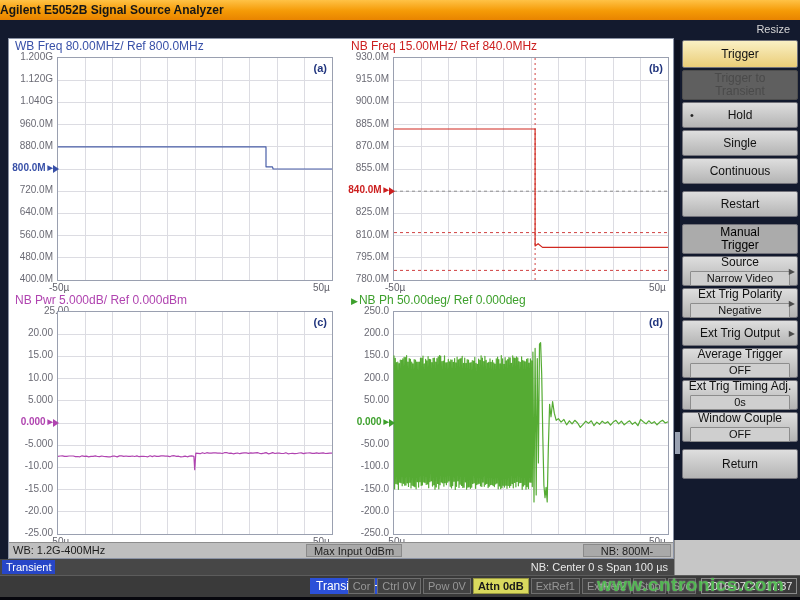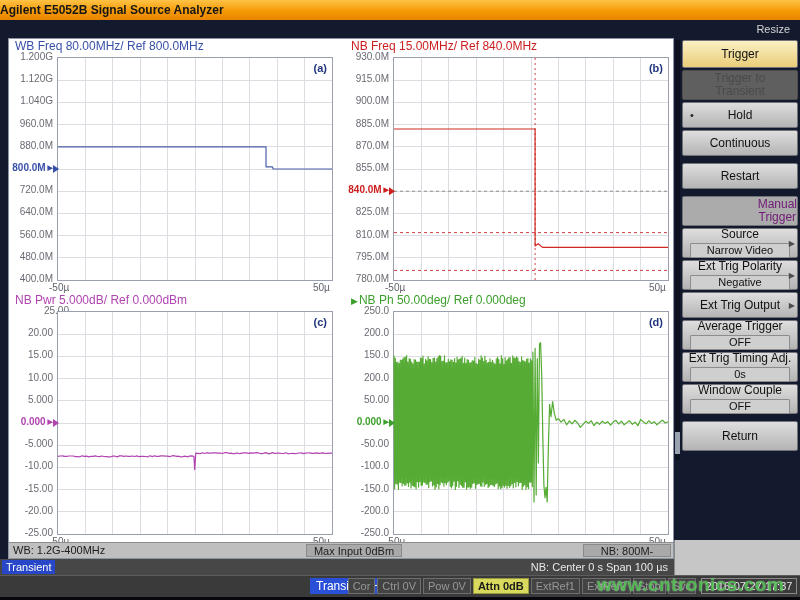--- a/index.html
+++ b/index.html
@@ -44,21 +44,21 @@
   #sdate{position:absolute;right:3px;top:2px;width:96px;height:16px;line-height:15px;text-align:center;
          border:1px solid #8a8a8a;color:#e4e4e4;font-size:11px;box-sizing:border-box;}
   #bottomstrip{position:absolute;left:0;top:597px;width:800px;height:3px;background:#07070d;}
   
   #menucol{position:absolute;left:682px;top:40px;width:116px;display:flex;flex-direction:column;gap:2px;}
   .mi{position:relative;border:1px solid #72727a;border-radius:2px;background:linear-gradient(#dedede,#b4b4b4);
       color:#111;font-size:12px;display:flex;flex-direction:column;align-items:center;justify-content:center;
       text-align:center;box-sizing:border-box;white-space:pre-line;line-height:13px;}
   .mi.header{background:linear-gradient(#faf0c4,#eacd78);font-weight:normal;}
   .mi.disabled_dark{background:#5f5f5f;color:#4a4a4a;border-color:#4e4e4e;}
-  .mi.disabled{background:#ababab;color:#701a75;align-items:flex-end;}
+  .mi.disabled{background:#ababab;color:#000000;}
   .mi .bullet{position:absolute;left:7px;top:50%;transform:translateY(-50%);font-size:11px;color:#222;}
   .mi .arrow{position:absolute;right:2px;top:50%;transform:translateY(-50%);font-size:8px;color:#4c4c4c;}
   .mi .val{margin-top:2px;width:86%;background:#cfcfcf;border:1px solid #8d8d8d;border-radius:1px;
            font-size:11px;line-height:13px;color:#111;}
   #menuscroll{position:absolute;left:675px;top:40px;width:5px;height:420px;background:#0c1120;}
   #menuthumb{position:absolute;left:0px;top:392px;width:5px;height:22px;background:#9aa2b2;}
   #graycorner{position:absolute;left:674px;top:540px;width:126px;height:35px;background:#c6c6c6;border-left:1px solid #8a8a8a;}
   #watermark{position:absolute;left:597px;top:574px;width:205px;font-size:19px;font-weight:bold;color:#55c455;
              opacity:.88;letter-spacing:.5px;text-shadow:0 0 2px rgba(255,255,255,.55);z-index:50;pointer-events:none;}
 </style>
@@ -261,20 +261,21 @@
   </div>
 
   <div id="menuscroll">
     <div id="menuthumb"></div>
   </div>
   <div id="menucol">
       <div class="mi header" style="height: 28px;"><span>Trigger</span></div>
       <div class="mi disabled_dark" style="height: 30px;"><span>Trigger to
 Transient</span></div>
       <div class="mi selected" style="height: 26px;"><span class="bullet">•</span><span>Hold</span></div>
+      <div class="mi normal" style="height: 26px;"><span>Single</span></div>
       <div class="mi normal" style="height: 26px;"><span>Continuous</span></div>
       <div class="mi normal" style="height: 26px; margin-top: 5px;"><span>Restart</span></div>
       <div class="mi disabled" style="height: 30px; margin-top: 5px;"><span>Manual
 Trigger</span></div>
       <div class="mi normal" style="height: 30px;"><span>Source</span><div class="val">Narrow Video</div><span class="arrow">▶</span></div>
       <div class="mi normal" style="height: 30px;"><span>Ext Trig Polarity</span><div class="val">Negative</div><span class="arrow">▶</span></div>
       <div class="mi normal" style="height: 26px;"><span>Ext Trig Output</span><span class="arrow">▶</span></div>
       <div class="mi normal" style="height: 30px;"><span>Average Trigger</span><div class="val">OFF</div></div>
       <div class="mi normal" style="height: 30px;"><span>Ext Trig Timing Adj.</span><div class="val">0s</div></div>
       <div class="mi normal" style="height: 30px;"><span>Window Couple</span><div class="val">OFF</div></div>

